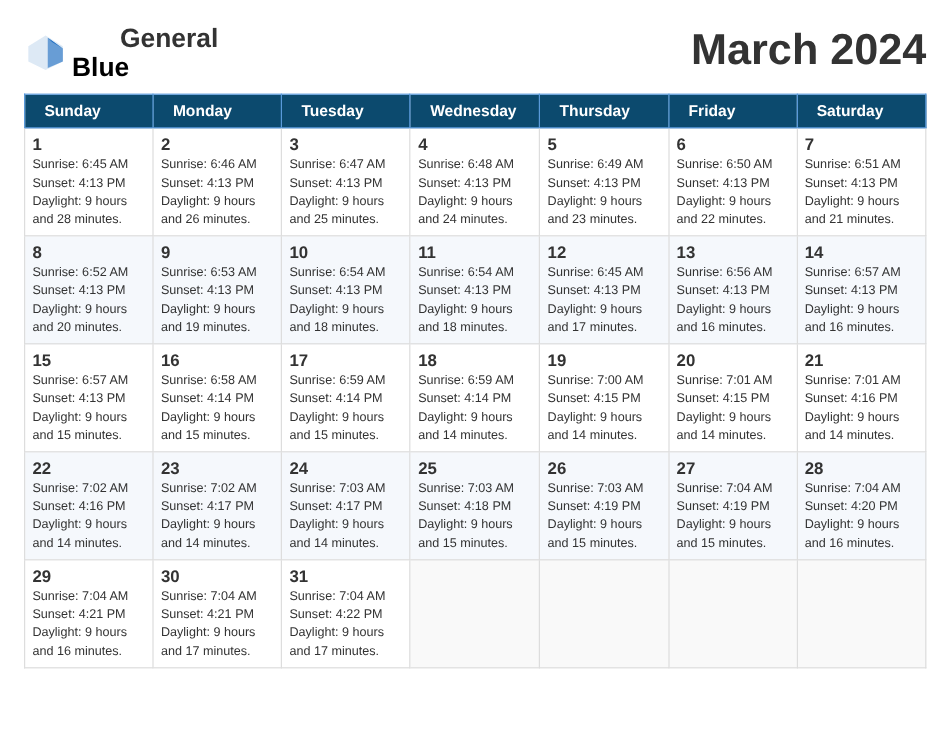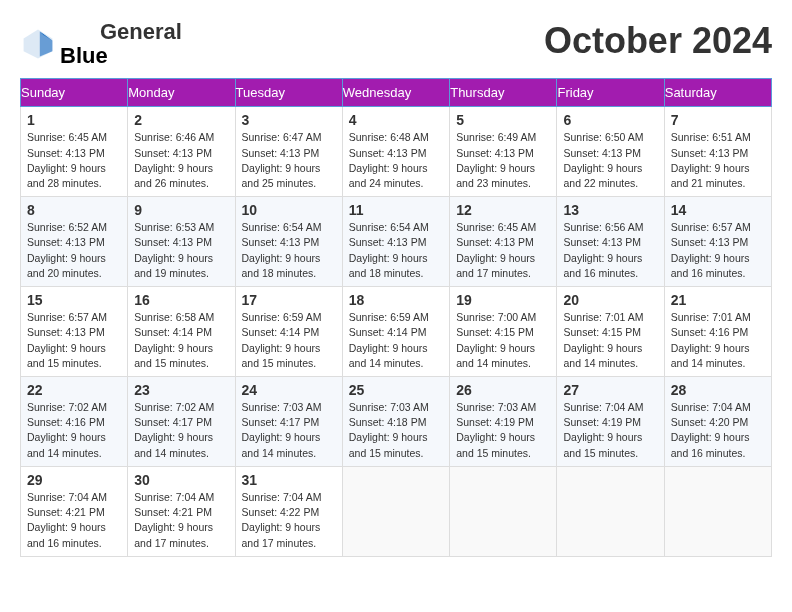--- a/index.html
+++ b/index.html
@@ -43,26 +43,26 @@
     .subtitle {
       font-size: 16px;
       color: #555;
     }
     .calendar {
       width: 100%;
       border-collapse: collapse;
       border: 1px solid #ccc;
     }
     .calendar th {
-      background: #a21caf;
+      background: #0c4a6e;
       color: #fff;
       font-size: 13px;
-      font-weight: normal;
+      font-weight: bold;
       text-align: left;
-      padding: 6px 0;
+      padding: 6px 16px;
       border: 1px solid #5a9ada;
     }
     .calendar td {
       vertical-align: top;
       padding: 5px 6px;
       font-size: 10.5px;
       color: #333;
       border: 1px solid #ddd;
       width: 108px;
       min-height: 80px;
@@ -96,21 +96,21 @@
       <polygon points="20,4 36,14 36,28 20,36 4,28 4,14" fill="#1a6bbf" opacity="0.15"></polygon>
       <polygon points="22,6 36,16 36,28 22,34" fill="#1a6bbf" opacity="0.6"></polygon>
       <polygon points="22,6 36,16 26,10" fill="#1a6bbf"></polygon>
     </svg>
     <div class="logo-text">
       <span class="logo-general">General</span><br>
       <span class="logo-blue">Blue</span>
     </div>
   </div>
   <div class="title-block">
-    <div class="month-title">October 2024</div>
+    <div class="month-title">March 2024</div>
   </div>
 </div>
 
 <table class="calendar">
   <thead>
     <tr>
     <th>Sunday</th>
         <th>Monday</th>
         <th>Tuesday</th>
         <th>Wednesday</th>

